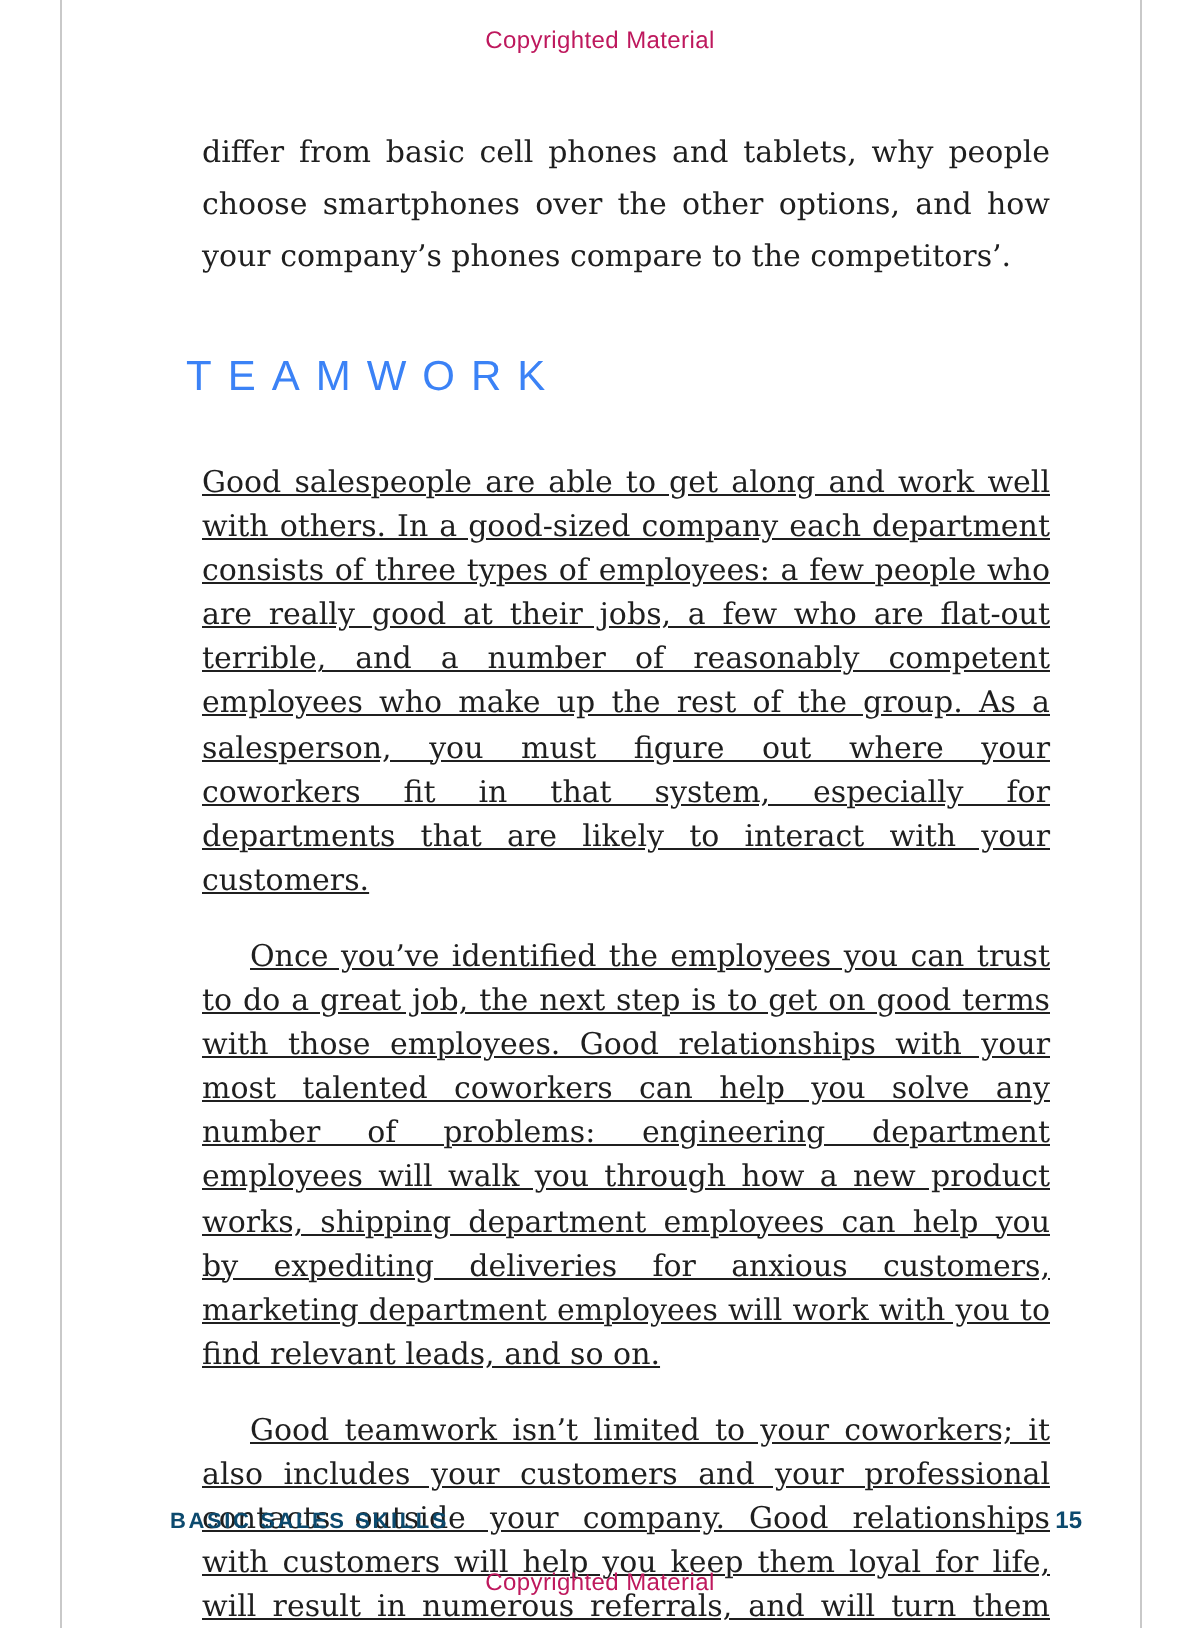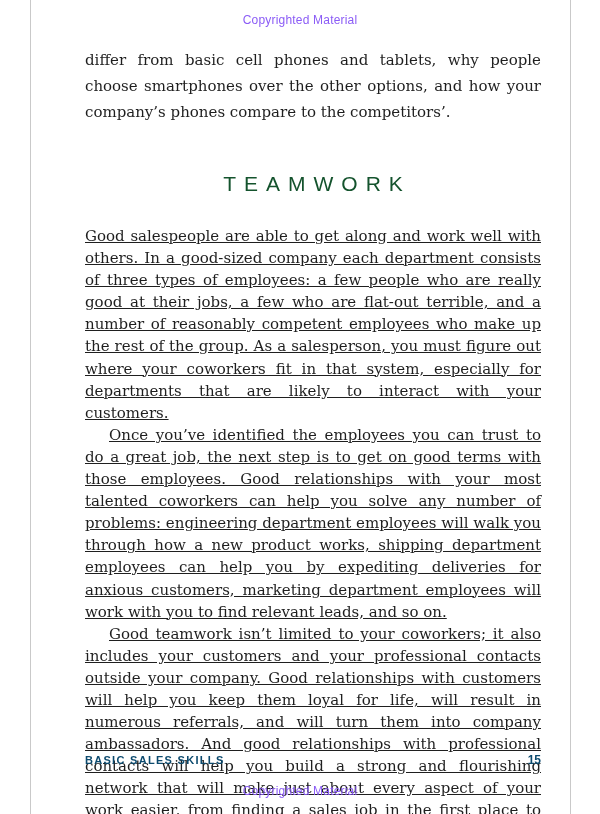--- a/index.html
+++ b/index.html
@@ -24,59 +24,58 @@
   .page-edge.left  { left: 30px; }
   .page-edge.right { left: 570px; }
 
   .copyright {
     position: absolute;
     left: 0;
     right: 0;
     text-align: center;
     font-family: "Liberation Sans", sans-serif;
     font-size: 12px;
-    color: #8b5cf6;
+    color: #be185d;
     letter-spacing: 0.2px;
   }
   .copyright.top    { top: 13px; }
   .copyright.bottom { top: 784px; }
 
   .content {
     position: absolute;
     left: 85px;
     width: 456px;
     top: 47px;
     color: #1f1f1f;
     font-family: "DejaVu Serif", serif;
     font-size: 15px;
     text-align: justify;
   }
   .para {
-    margin: 0;
+    margin: 16px;
   }
   .intro {
     line-height: 26px;
   }
   .body-para {
     line-height: 22.1px;
     text-decoration: underline;
   }
   .indent {
     text-indent: 24px;
   }
   .heading {
-    margin: 47px 0 29px 0;
-    text-align: center;
+    margin: 36px 0 29px 0;
     font-family: "Liberation Sans", sans-serif;
     font-weight: 500;
     font-size: 21px;
     line-height: 24px;
     letter-spacing: 8px;
     text-indent: 8px;
-    color: #14532d;
+    color: #3b82f6;
   }
 
   .footer {
     position: absolute;
     left: 85px;
     width: 456px;
     top: 753px;
     display: flex;
     justify-content: space-between;
     align-items: baseline;

